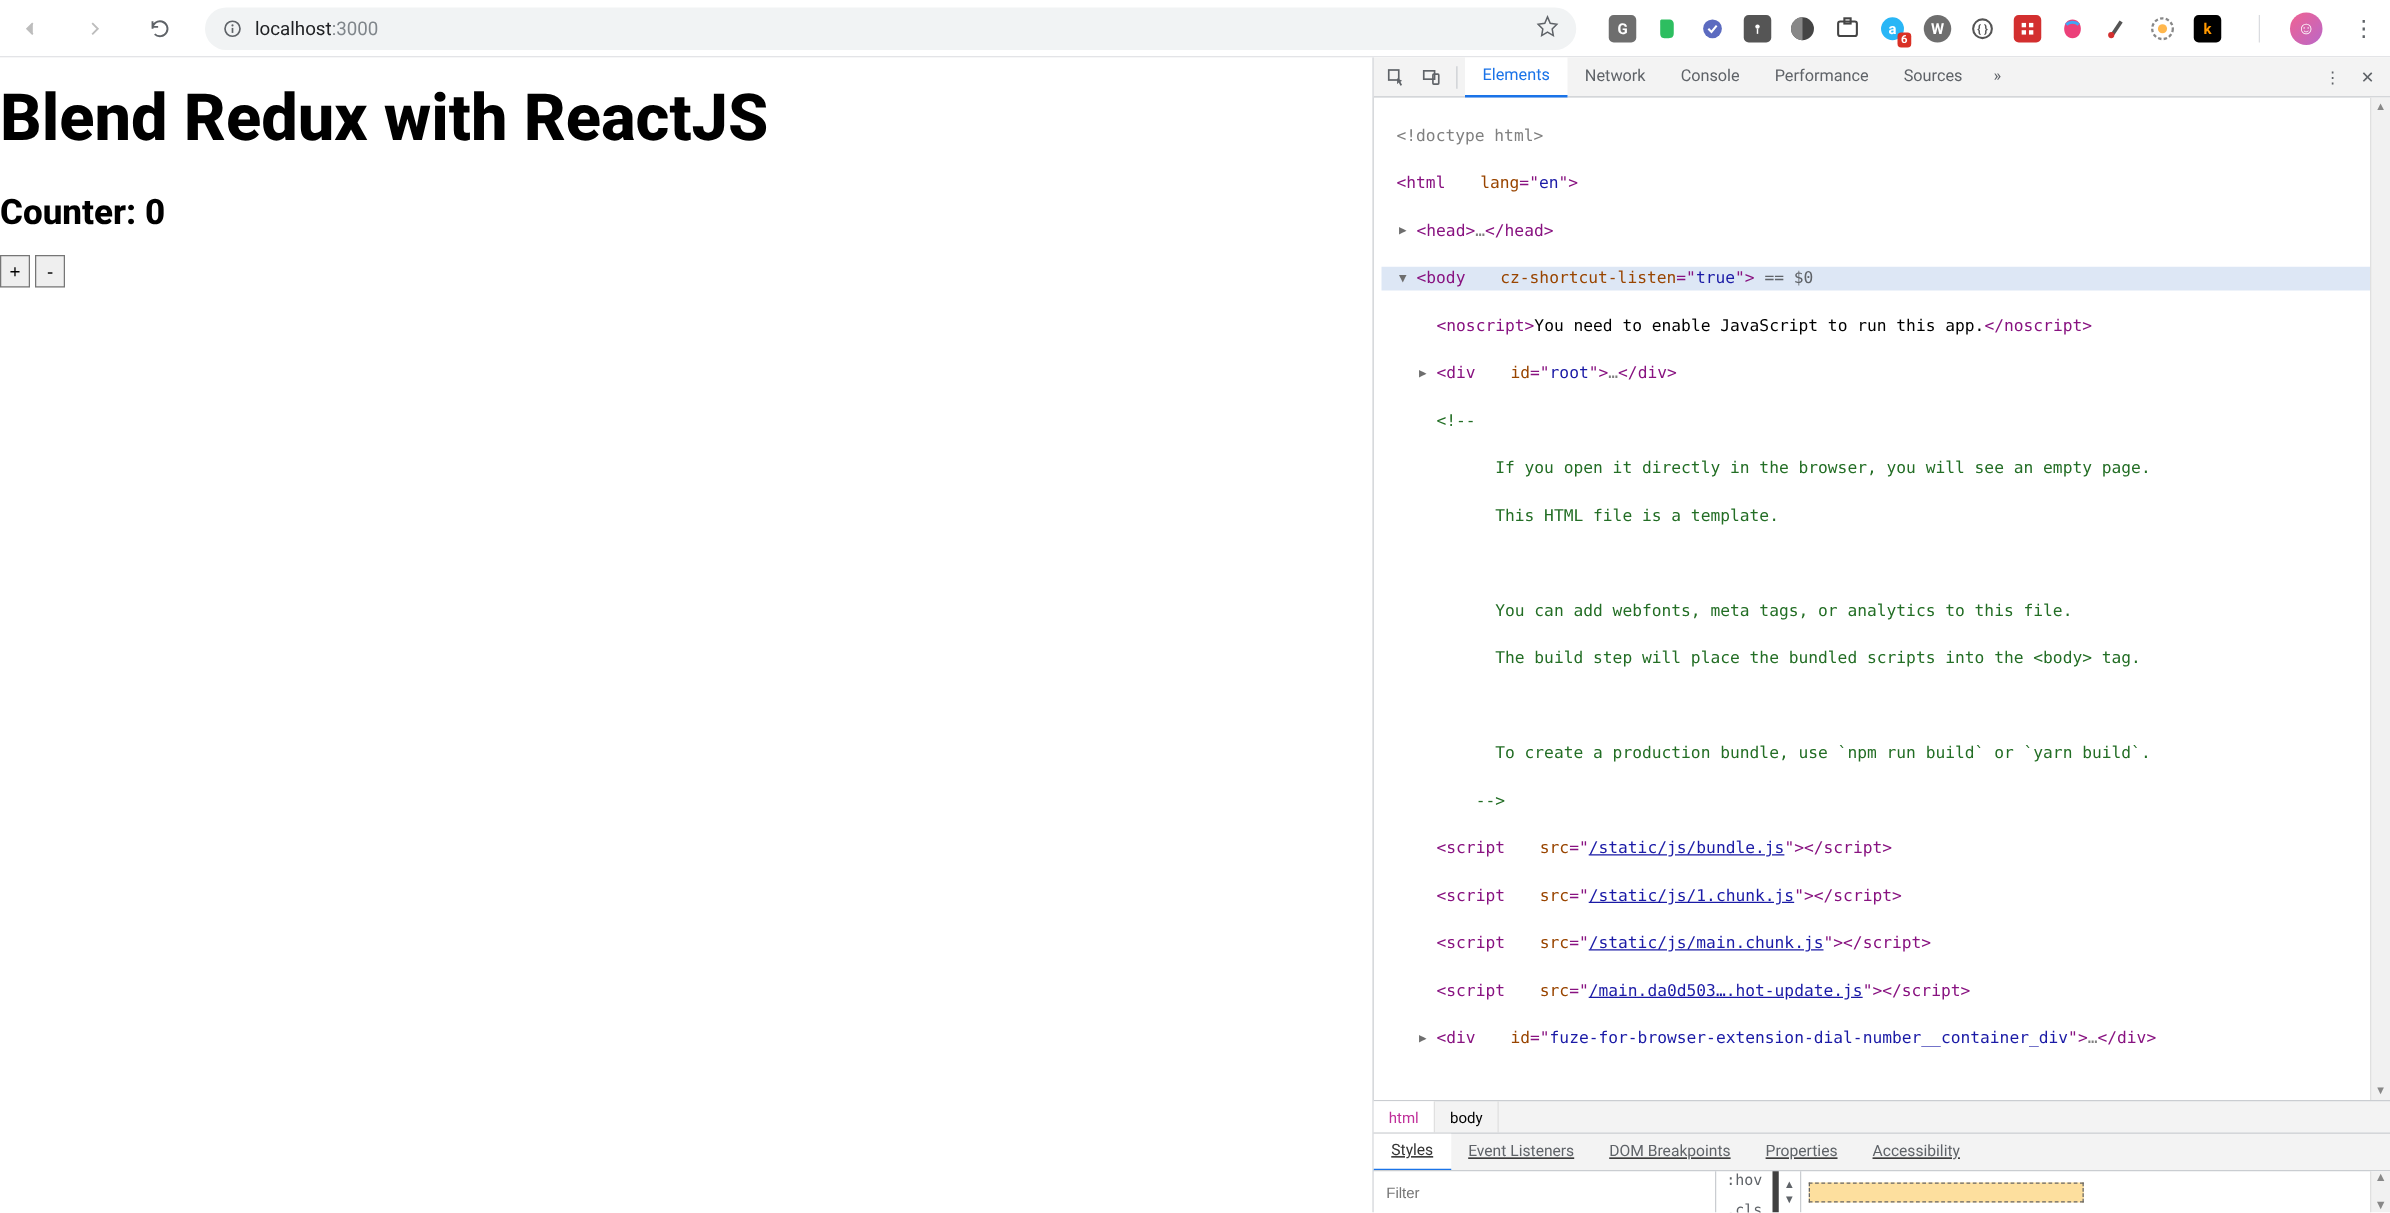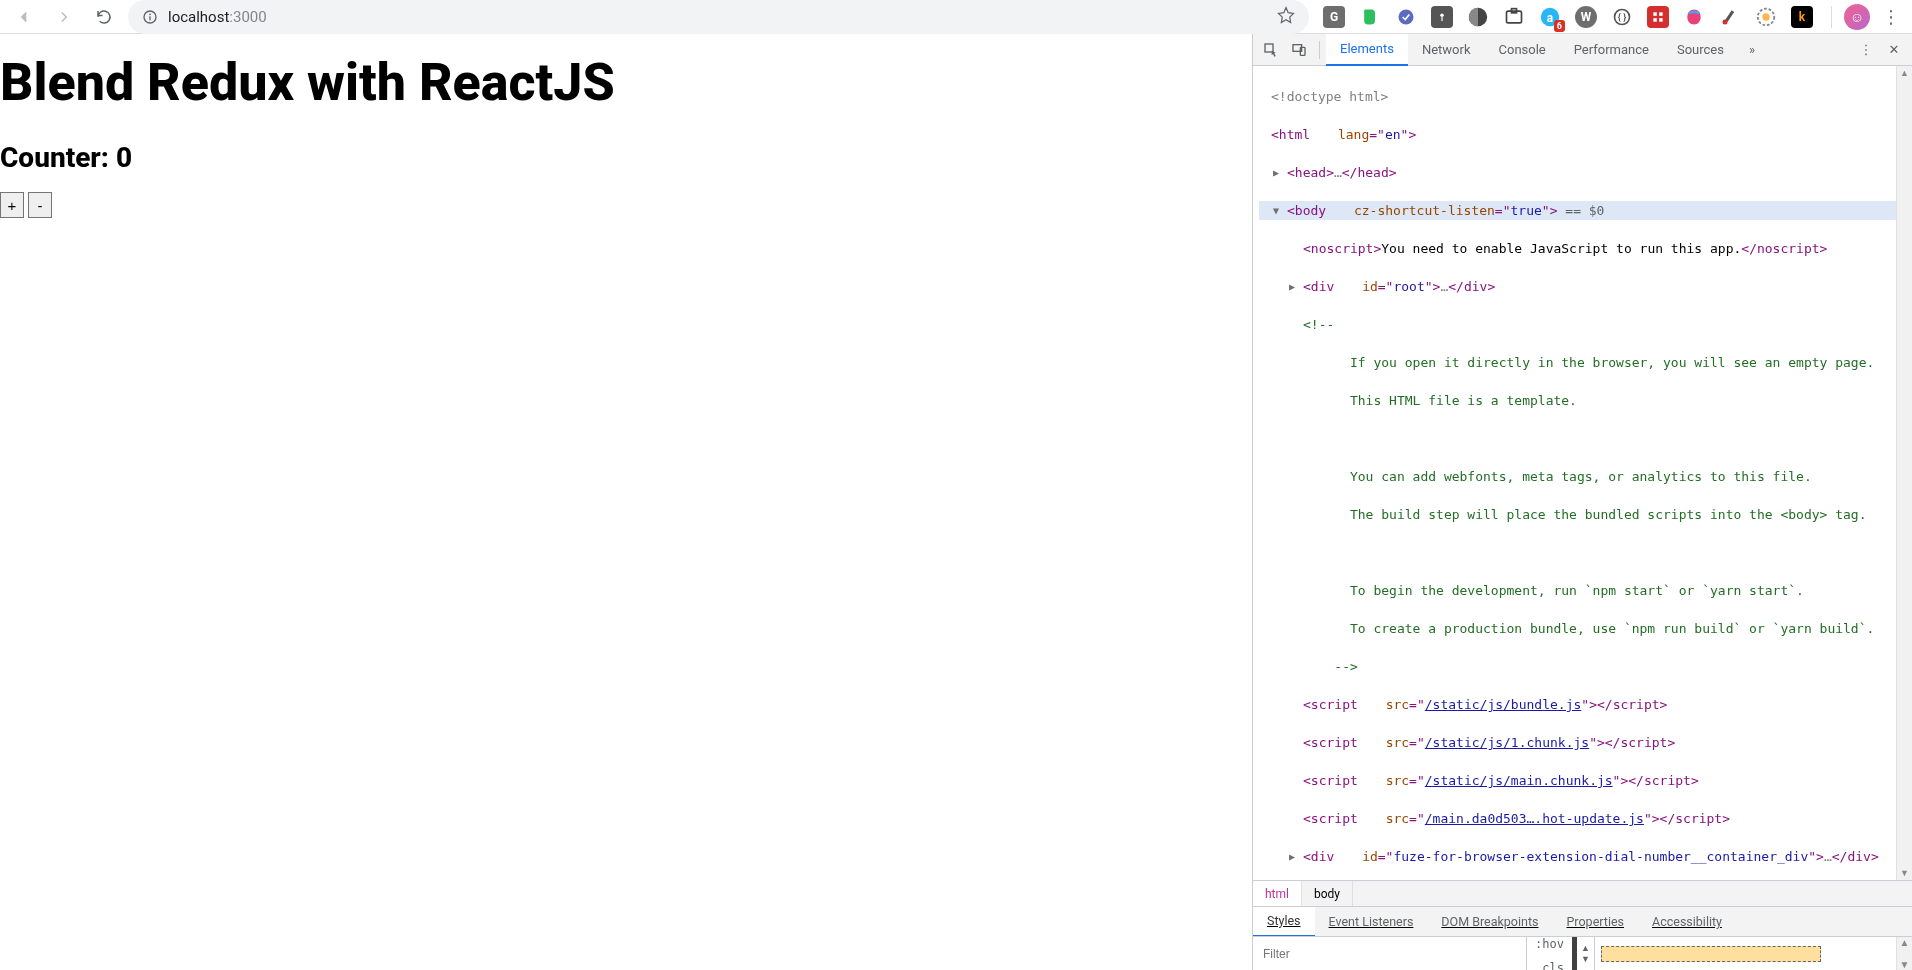--- a/index.html
+++ b/index.html
@@ -3,25 +3,25 @@
 <meta charset="utf-8">
 <style>
   * { box-sizing: border-box; }
   html, body { margin: 0; padding: 0; height: 100%; font-family: -apple-system, BlinkMacSystemFont, "Segoe UI", Roboto, sans-serif; }
   body { display: flex; flex-direction: column; overflow: hidden; }
 
   
   .browser-toolbar {
     display: flex;
     align-items: center;
-    height: 34px;
+    height: 46px;
     background: #fff;
     border-bottom: 1px solid #dadce0;
     padding: 0 8px;
-    gap: 8px;
+    gap: 20px;
   }
   .nav-btn {
     width: 32px; height: 32px;
     display: flex; align-items: center; justify-content: center;
     border-radius: 50%;
     color: #5f6368;
     cursor: pointer;
   }
   .nav-btn.disabled { color: #bdbdbd; }
   .nav-btn svg { width: 18px; height: 18px; }
@@ -98,21 +98,21 @@
     width: 24px; height: 26px;
     border: 1px solid #767676;
     background: #efefef;
     font-size: 15px;
     cursor: pointer;
     padding:0;
   }
 
   
   .devtools {
-    width: 660px;
+    width: 814px;
     border-left: 1px solid #cacdd1;
     display: flex;
     flex-direction: column;
     background: #fff;
     font-size: 13px;
   }
   .dt-tabs {
     display: flex;
     align-items: center;
     height: 32px;
@@ -440,21 +440,20 @@
 <div class="row indent1 sel" style="position:relative"><span class="caret open" style="left:14px;position:absolute"></span><span class="punct">&lt;</span><span class="tag-b">body</span> <span class="attr-n">cz-shortcut-listen</span><span class="punct">="</span><span class="attr-v">true</span><span class="punct">"&gt;</span> <span class="sel-marker">== $0</span></div>
 <div class="row indent2"><span class="punct">&lt;</span><span class="tag-b">noscript</span><span class="punct">&gt;</span><span class="text-n">You need to enable JavaScript to run this app.</span><span class="punct">&lt;/</span><span class="tag-b">noscript</span><span class="punct">&gt;</span></div>
 <div class="row indent2" style="position:relative"><span class="caret closed" style="left:30px;position:absolute"></span><span class="punct">&lt;</span><span class="tag-b">div</span> <span class="attr-n">id</span><span class="punct">="</span><span class="attr-v">root</span><span class="punct">"&gt;</span><span class="doctype">…</span><span class="punct">&lt;/</span><span class="tag-b">div</span><span class="punct">&gt;</span></div>
 <div class="row indent2 comment">&lt;!--</div>
 <div class="row indent2 comment">      If you open it directly in the browser, you will see an empty page.</div>
 <div class="row indent2 comment">      This HTML file is a template.</div>
 <div class="row indent2 comment">&nbsp;</div>
 <div class="row indent2 comment">      You can add webfonts, meta tags, or analytics to this file.</div>
 <div class="row indent2 comment">      The build step will place the bundled scripts into the &lt;body&gt; tag.</div>
 <div class="row indent2 comment">&nbsp;</div>
-<div class="row indent2 comment">      To begin the development, run `npm start` or `yarn start`.</div>
 <div class="row indent2 comment">      To create a production bundle, use `npm run build` or `yarn build`.</div>
 <div class="row indent2 comment">    --&gt;</div>
 <div class="row indent2"><span class="punct">&lt;</span><span class="tag-b">script</span> <span class="attr-n">src</span><span class="punct">="</span><span class="link-v">/static/js/bundle.js</span><span class="punct">"&gt;&lt;/</span><span class="tag-b">script</span><span class="punct">&gt;</span></div>
 <div class="row indent2"><span class="punct">&lt;</span><span class="tag-b">script</span> <span class="attr-n">src</span><span class="punct">="</span><span class="link-v">/static/js/1.chunk.js</span><span class="punct">"&gt;&lt;/</span><span class="tag-b">script</span><span class="punct">&gt;</span></div>
 <div class="row indent2"><span class="punct">&lt;</span><span class="tag-b">script</span> <span class="attr-n">src</span><span class="punct">="</span><span class="link-v">/static/js/main.chunk.js</span><span class="punct">"&gt;&lt;/</span><span class="tag-b">script</span><span class="punct">&gt;</span></div>
 <div class="row indent2"><span class="punct">&lt;</span><span class="tag-b">script</span> <span class="attr-n">src</span><span class="punct">="</span><span class="link-v">/main.da0d503….hot-update.js</span><span class="punct">"&gt;&lt;/</span><span class="tag-b">script</span><span class="punct">&gt;</span></div>
 <div class="row indent2" style="position:relative"><span class="caret closed" style="left:30px;position:absolute"></span><span class="punct">&lt;</span><span class="tag-b">div</span> <span class="attr-n">id</span><span class="punct">="</span><span class="attr-v">fuze-for-browser-extension-dial-number__container_div</span><span class="punct">"&gt;</span><span class="doctype">…</span><span class="punct">&lt;/</span><span class="tag-b">div</span><span class="punct">&gt;</span></div>
 
 
 

